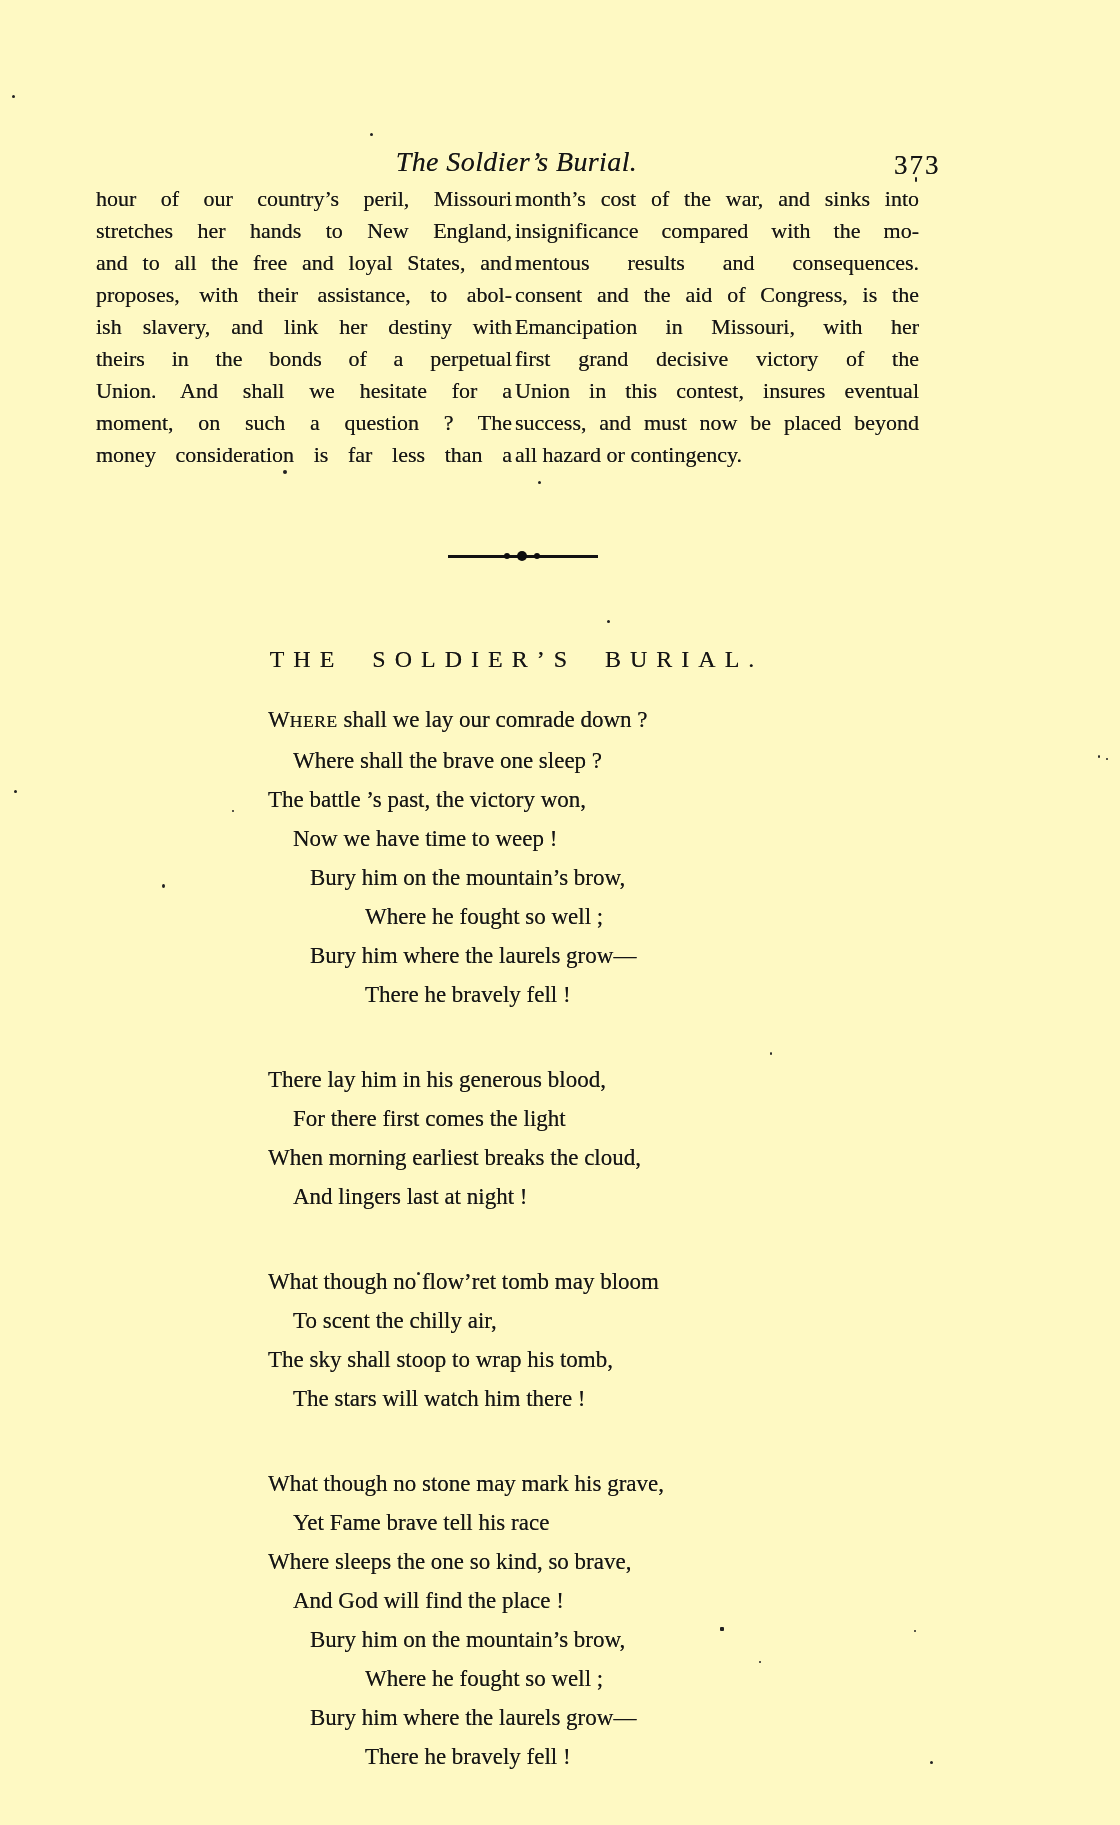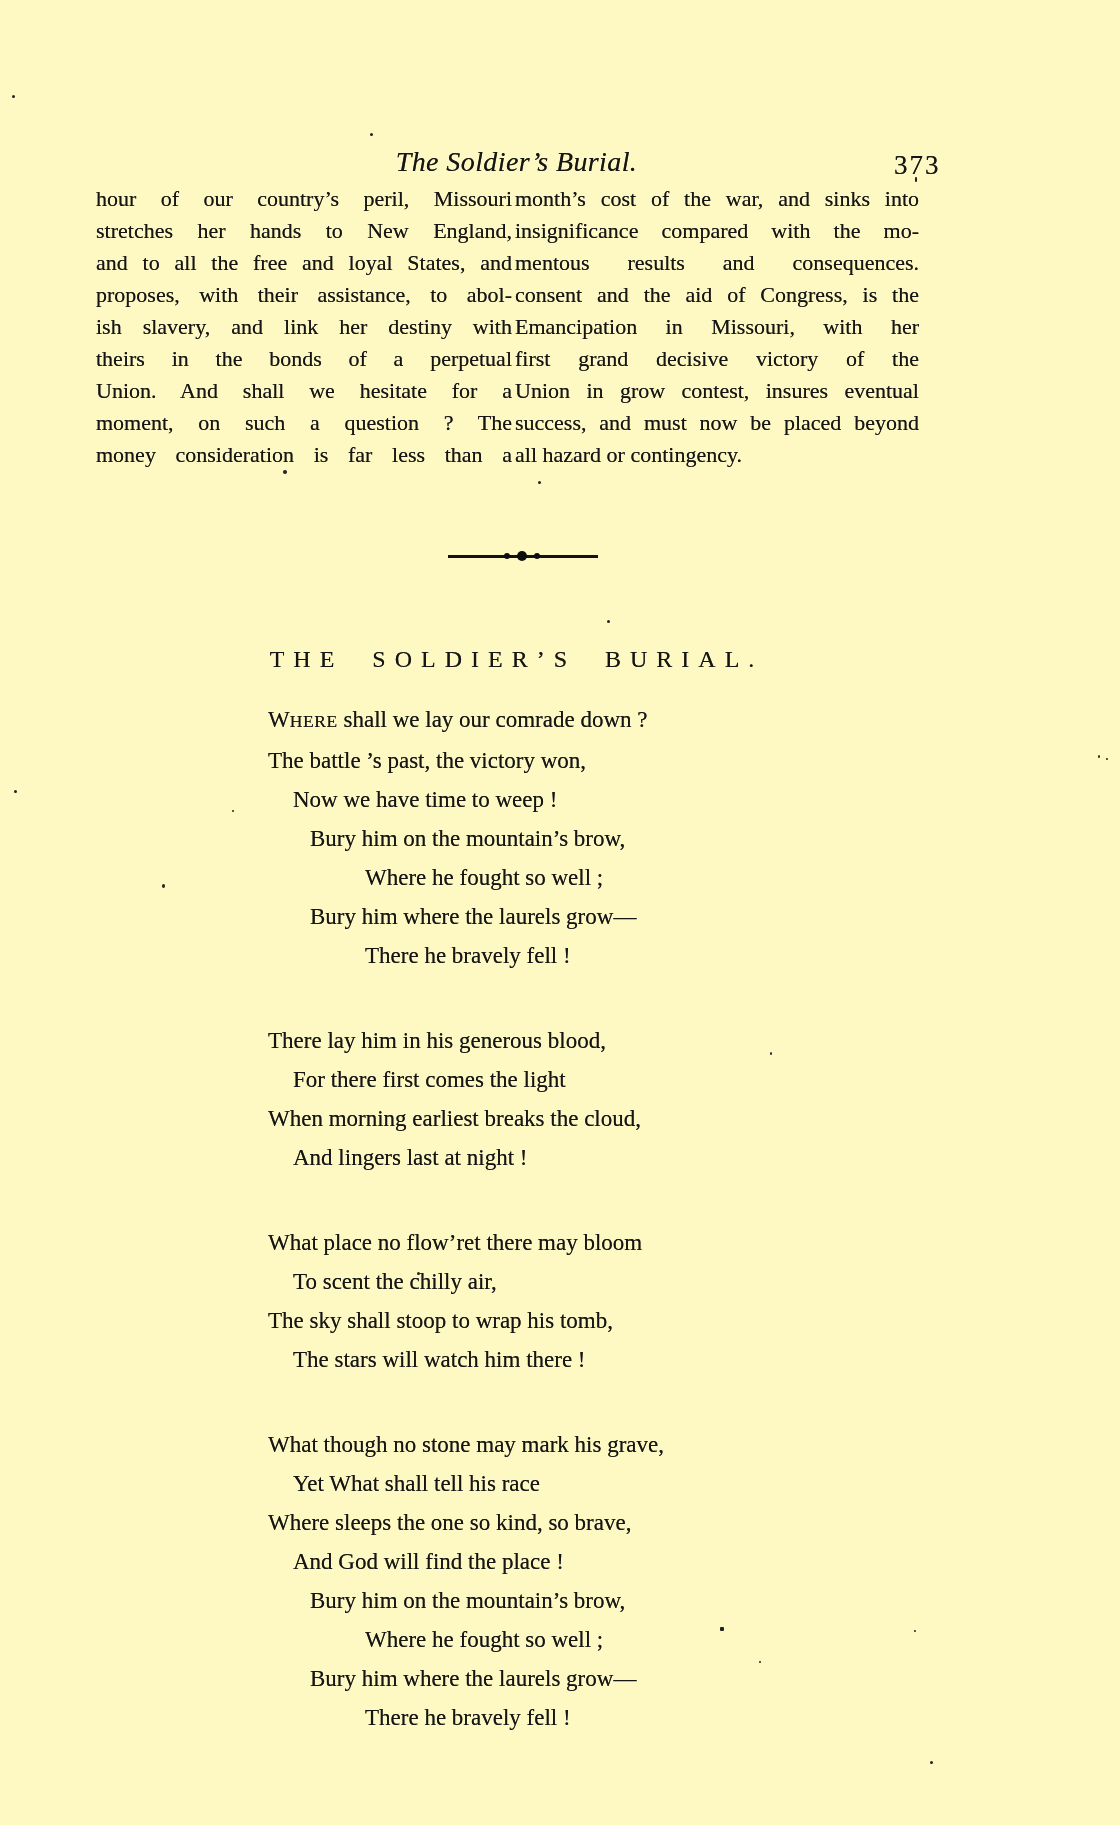--- a/index.html
+++ b/index.html
@@ -77,60 +77,61 @@
         <div class="tline">moment, on such a question ?    The</div>
         <div class="tline">money consideration is far less than a</div>
       </div>
     <div class="col col-right">
         <div class="tline">month’s cost of the war, and sinks into</div>
         <div class="tline">insignificance compared with the mo-</div>
         <div class="tline">mentous results and consequences.</div>
         <div class="tline">consent and the aid of Congress, is the</div>
         <div class="tline">Emancipation in Missouri, with her</div>
         <div class="tline">first grand decisive victory of the</div>
-        <div class="tline">Union in grow contest, insures eventual</div>
+        <div class="tline">Union in this contest, insures eventual</div>
         <div class="tline">success, and must now be placed beyond</div>
         <div class="tline nojust">all hazard or contingency.</div>
       </div>
   </div>
 
   <div class="divider">
     <div class="rule"></div>
     <div class="dot small-l"></div>
     <div class="dot big"></div>
     <div class="dot small-r"></div>
   </div>
 
   <div class="poem-heading">THE SOLDIER’S BURIAL.</div>
 
   <div class="poem">
       <div class="stanza">
         <div class="pline ind0">W<span class="sc">HERE</span> shall we lay our comrade down ?</div>
+        <div class="pline ind1">Where shall the brave one sleep ?</div>
         <div class="pline ind0">The battle ’s past, the victory won,</div>
         <div class="pline ind1">Now we have time to weep !</div>
         <div class="pline ind2">Bury him on the mountain’s brow,</div>
         <div class="pline ind3">Where he fought so well ;</div>
         <div class="pline ind2">Bury him where the laurels grow—</div>
         <div class="pline ind3">There he bravely fell !</div>
       </div>
       <div class="stanza">
         <div class="pline ind0">There lay him in his generous blood,</div>
         <div class="pline ind1">For there first comes the light</div>
         <div class="pline ind0">When morning earliest breaks the cloud,</div>
         <div class="pline ind1">And lingers last at night !</div>
       </div>
       <div class="stanza">
-        <div class="pline ind0">What place no flow’ret there may bloom</div>
+        <div class="pline ind0">What though no flow’ret tomb may bloom</div>
         <div class="pline ind1">To scent the chilly air,</div>
         <div class="pline ind0">The sky shall stoop to wrap his tomb,</div>
         <div class="pline ind1">The stars will watch him there !</div>
       </div>
       <div class="stanza">
         <div class="pline ind0">What though no stone may mark his grave,</div>
-        <div class="pline ind1">Yet What shall tell his race</div>
+        <div class="pline ind1">Yet Fame brave tell his race</div>
         <div class="pline ind0">Where sleeps the one so kind, so brave,</div>
         <div class="pline ind1">And God will find the place !</div>
         <div class="pline ind2">Bury him on the mountain’s brow,</div>
         <div class="pline ind3">Where he fought so well ;</div>
         <div class="pline ind2">Bury him where the laurels grow—</div>
         <div class="pline ind3">There he bravely fell !</div>
       </div>
     </div>
 
   <div>

